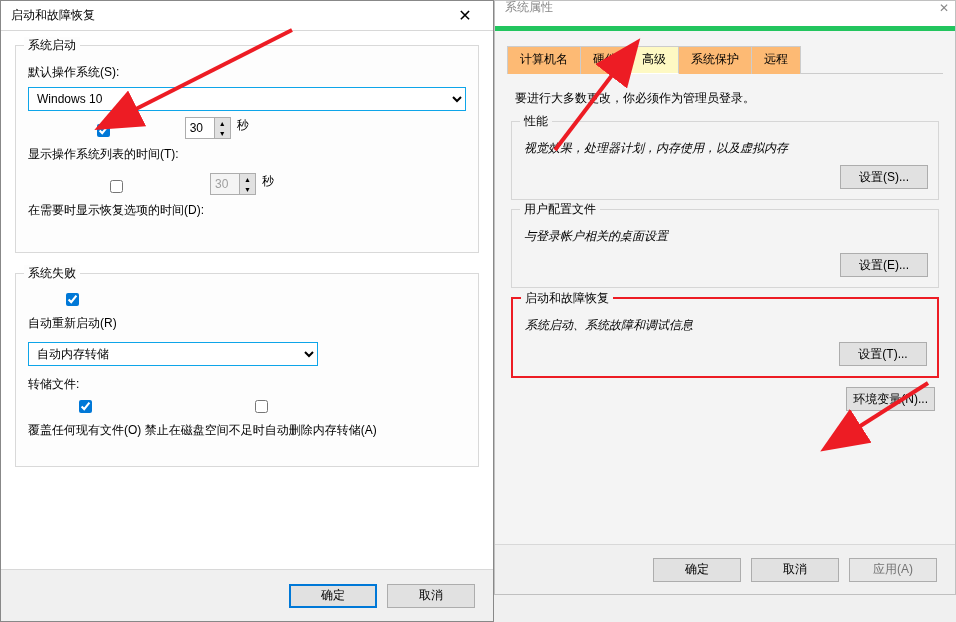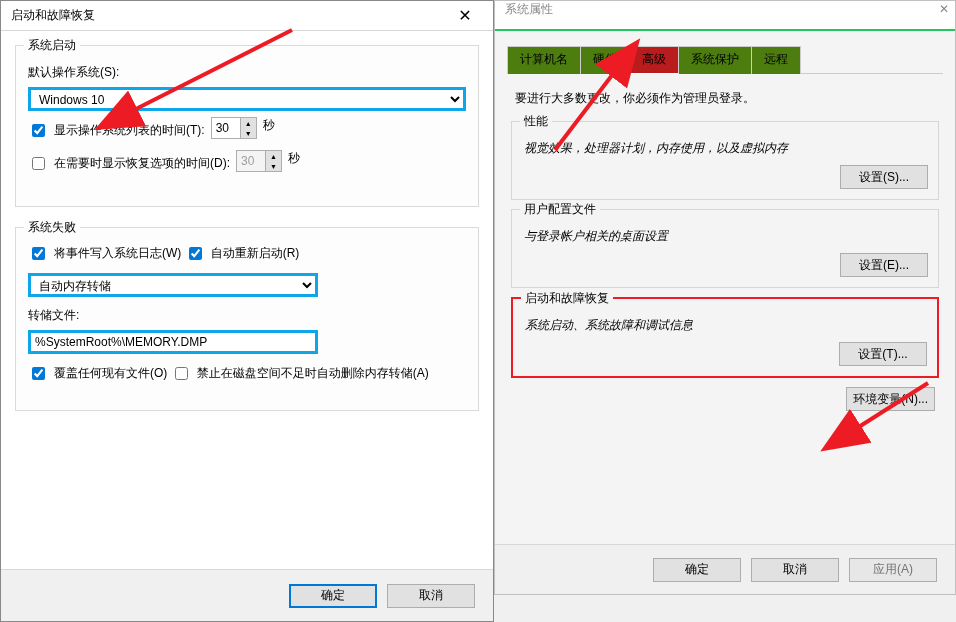--- a/index.html
+++ b/index.html
@@ -58,41 +58,41 @@
     .row {
       display: flex;
       align-items: flex-start;
       margin: 6px 0;
       gap: 6px;
     }
     .label { margin-right: auto; }
     select.full, input[type=text].full {
       width: 100%;
       height: 24px;
-      border: 3px solid #0ea5e9;
+      border: 1px solid #0ea5e9;
       background: #fff;
       font: inherit;
       padding: 2px 4px;
     }
     .spin {
       width: 46px; height: 22px;
       border: 1px solid #adadad;
       display: inline-flex;
       align-items: stretch;
       background: #fff;
     }
     .spin input { width: 28px; border: none; font: inherit; text-align: left; padding-left: 4px; outline: none; }
     .spin .btns { display: flex; flex-direction: column; border-left: 1px solid #adadad; }
     .spin .btns button {
       border: none; background: #e1e1e1; width: 15px; height: 10px;
       font-size: 7px; line-height: 7px; padding: 0; cursor: pointer;
     }
     .spin.disabled input, .spin.disabled { color: #9e9e9e; background:#f4f4f4; }
     .chk {
-      display: inline-flex; align-items: center; gap: 6px; margin: 4px 0;
+      display: inline-flex; align-items: center; gap: 6px; margin: 4px 0; flex-direction: column;
     }
     .chk input { width: 13px; height: 13px; accent-color: #0078d7; }
     .btnrow-left {
       position: absolute;
       left: 0; right: 0; bottom: 0;
       height: 52px;
       background: #f0f0f0;
       border-top: 1px solid #d8d8d8;
       display: flex;
       justify-content: flex-end;
@@ -113,48 +113,48 @@
       position: absolute;
       left: 494px; top: 0;
       width: 462px; height: 595px;
       background: #fff;
       border: 1px solid #c0c0c0;
     }
     .titlebar2 {
       height: 30px;
       display: flex; align-items: center;
       padding: 0 6px 12px 10px;
-      border-bottom: 2px solid #22c55e;
+      border-bottom: 5px solid #22c55e;
       background: #fff;
       color: #888;
     }
     .titlebar2 .title2 { flex: 1; }
     .body-right {
       background: #f4f4f4;
       padding: 14px 12px 0 12px;
       height: 513px;
     }
     .tabs {
       display: flex;
       border-bottom: 1px solid #ccc;
       margin-bottom: 16px;
       font-size: 12px;
     }
     .tab {
       padding: 4px 12px 5px;
       border: 1px solid #ccc;
       border-bottom: none;
-      background: #4d7c0f;
+      background: #fdba74;
       margin-right: -1px;
       position: relative;
       top: 1px;
       cursor: pointer;
     }
     .tab.active {
-      background: #b91c1c;
+      background: #fef9c3;
       border-bottom: 1px solid #fff;
       z-index: 1;
     }
     .note { margin: 0 8px 14px; }
     .group2 {
       border: 1px solid #d6d6d6;
       position: relative;
       padding: 14px 12px 12px;
       margin: 0 4px 9px;
     }
@@ -249,37 +249,30 @@
         </span>
         <span>秒</span>
       </div>
     </div>
 
     <div class="group">
       <span class="legend">系统失败</span>
 
       <div class="chk">
         <input type="checkbox" checked="" style="">
-        <span>将事件写入系统日志(W)</span>
-      </div>
-      <div class="chk">
-        <input type="checkbox" checked="" style="">
         <span>自动重新启动(R)</span>
       </div>
 
       <div class="row" style="margin-top:6px;">
         <select class="full" style="width:290px;">
           <option>自动内存转储</option>
         </select>
       </div>
 
       <div style="margin-top:10px;">转储文件:</div>
-      <div class="row">
-        <input type="text" class="full" style="width: 290px;" value="%SystemRoot%\MEMORY.DMP">
-      </div>
 
       <div class="chk">
         <input type="checkbox" checked="" style="">
         <span>覆盖任何现有文件(O)</span>
       </div>
       <div class="chk">
         <input type="checkbox" style="">
         <span>禁止在磁盘空间不足时自动删除内存转储(A)</span>
       </div>
     </div>

